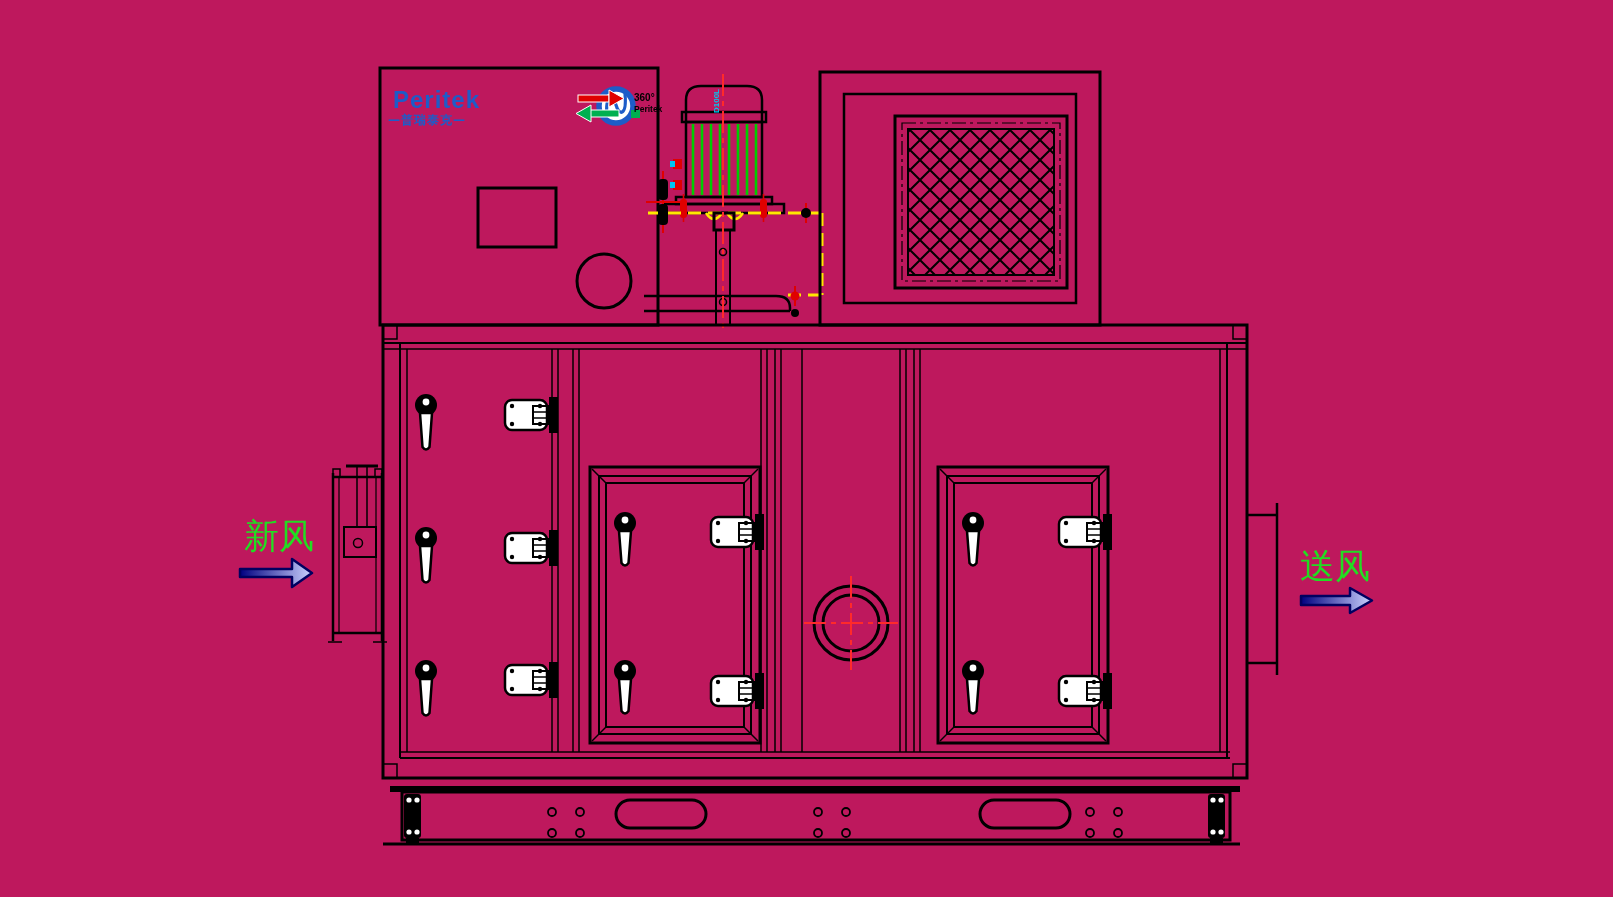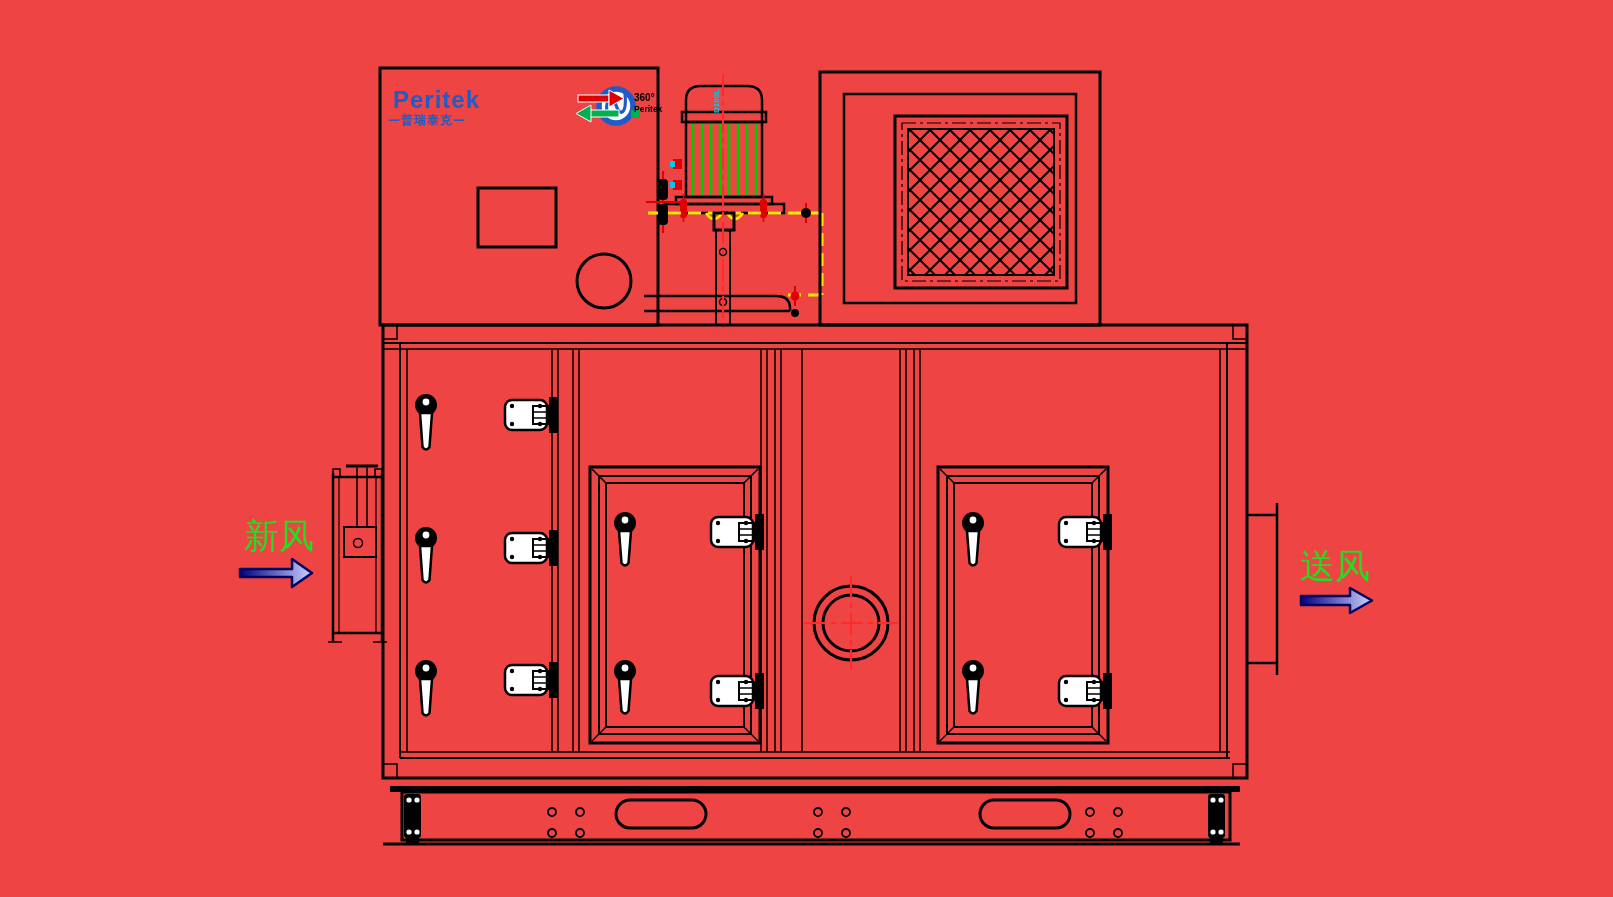--- a/index.html
+++ b/index.html
@@ -1,16 +1,16 @@
 <!DOCTYPE html>
 <html><head>
 <meta charset="utf-8">
 <style>
   html,body{margin:0;padding:0;background:#ffffff;}
-  .stage{width:1613px;height:897px;position:relative;background:#ef4444;overflow:hidden;}
+  .stage{width:1613px;height:897px;position:relative;background:#be185d;overflow:hidden;}
   svg{display:block;}
   .ln{fill:none;stroke:#000;stroke-width:3;}
   .ln25{fill:none;stroke:#000;stroke-width:2.5;}
   .ln2{fill:none;stroke:#000;stroke-width:2;}
   .ln15{fill:none;stroke:#000;stroke-width:1.5;}
   .ln1{fill:none;stroke:#000;stroke-width:1.2;}
   .wht{fill:#fff;stroke:#000;stroke-width:2.5;}
   .dashdot{stroke-dasharray:14 4 3 4;}
   .redcl{stroke:#ff2a2a;stroke-width:2;fill:none;stroke-dasharray:22 5 5 5;}
   .yel{stroke:#ffe800;stroke-width:3;fill:none;stroke-dasharray:13 7;}

